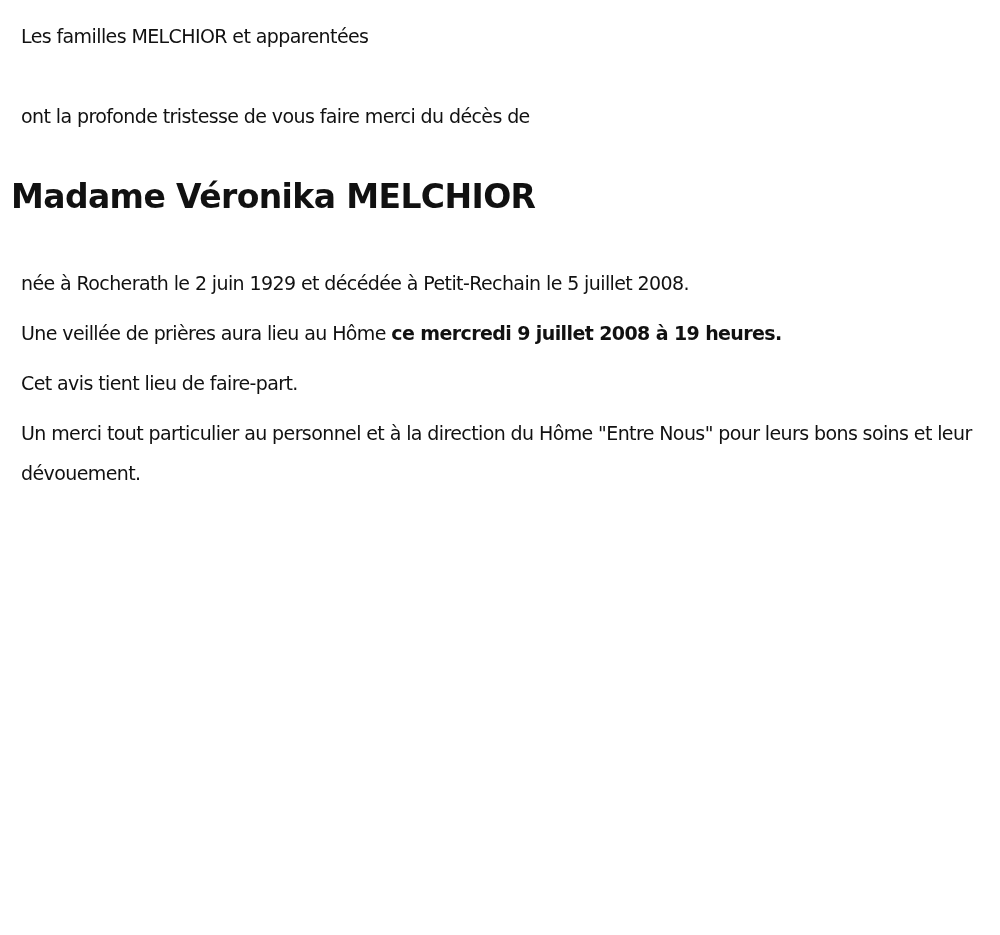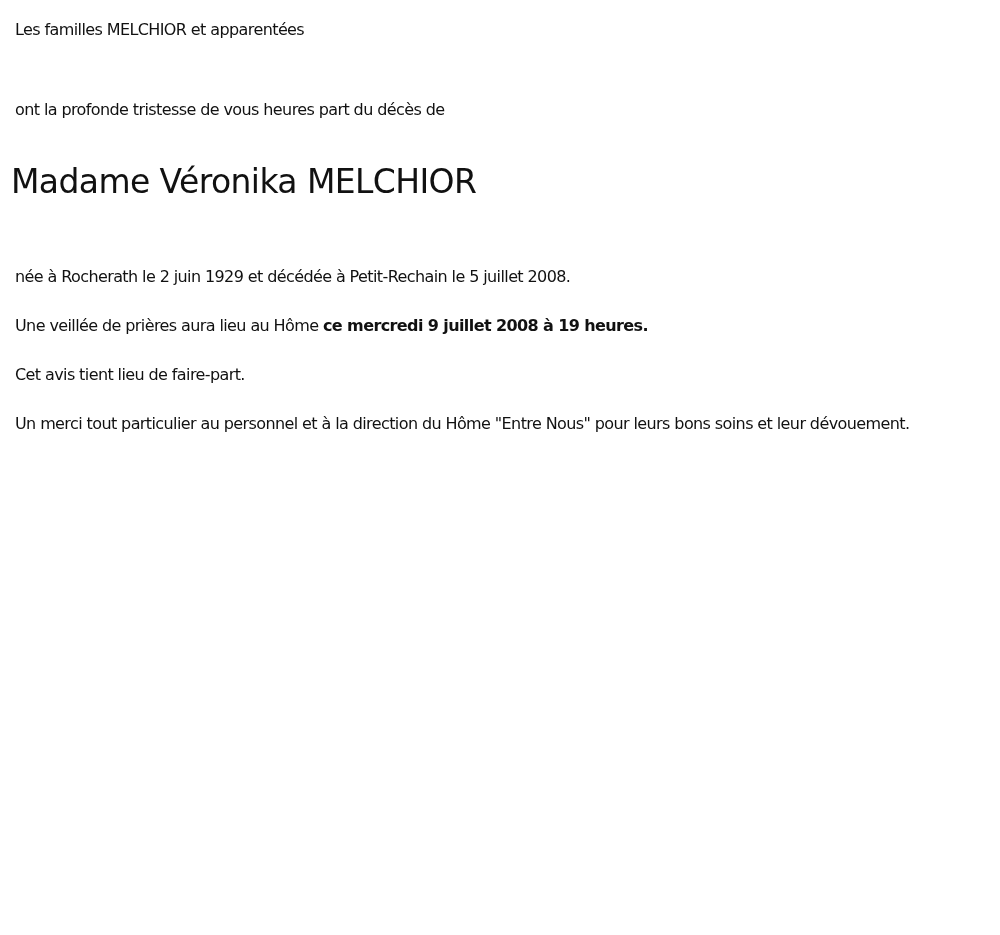--- a/index.html
+++ b/index.html
@@ -3,40 +3,40 @@
 <meta charset="utf-8">
 <style>
   html, body { margin: 0; padding: 0; background: #ffffff; }
   body {
     width: 1000px; height: 935px; overflow: hidden;
     font-family: "DejaVu Sans", sans-serif;
     color: #111111;
   }
   .doc { position: relative; padding: 0 0 0 11px; width: 975px; }
   .p {
-    font-size: 16px; line-height: 40px; margin: 4px;
+    font-size: 19px; line-height: 40px; margin: 10px;
     letter-spacing: -0.6px;
   }
   .intro1 { position: absolute; top: 6px; left: 11px; }
   .intro2 { position: absolute; top: 86px; left: 11px; }
   .name {
-    position: absolute; top: 159px; left: 11px;
-    font-size: 33px; line-height: 46px; font-weight: normal; margin: 0;
+    position: absolute; top: 174px; left: 11px;
+    font-size: 33px; line-height: 46px; font-weight: bold; margin: 0;
     letter-spacing: -0.6px;
   }
   .body-block { position: absolute; top: 253px; left: 11px; width: 975px; }
   .body-block .p { margin-bottom: 9px; }
   b { font-weight: bold; }
 </style>
 </head>
 <body>
 
 <div class="doc">
   <p class="p intro1">Les familles MELCHIOR et apparentées</p>
-  <p class="p intro2">ont la profonde tristesse de vous heures part du décès de</p>
+  <p class="p intro2">ont la profonde tristesse de vous faire merci du décès de</p>
   <h1 class="name">Madame Véronika MELCHIOR</h1>
 
   <div class="body-block">
     <p class="p">née à Rocherath le 2 juin 1929 et décédée à Petit-Rechain le 5 juillet 2008.</p>
     <p class="p"><span>Une veillée de prières aura lieu au Hôme </span><b>ce mercredi 9 juillet 2008 à 19 heures.</b></p>
     <p class="p">Cet avis tient lieu de faire-part.</p>
     <p class="p">Un merci tout particulier au personnel et à la direction du Hôme "Entre Nous" pour leurs bons soins et leur dévouement.</p>
   </div>
 </div>
 

